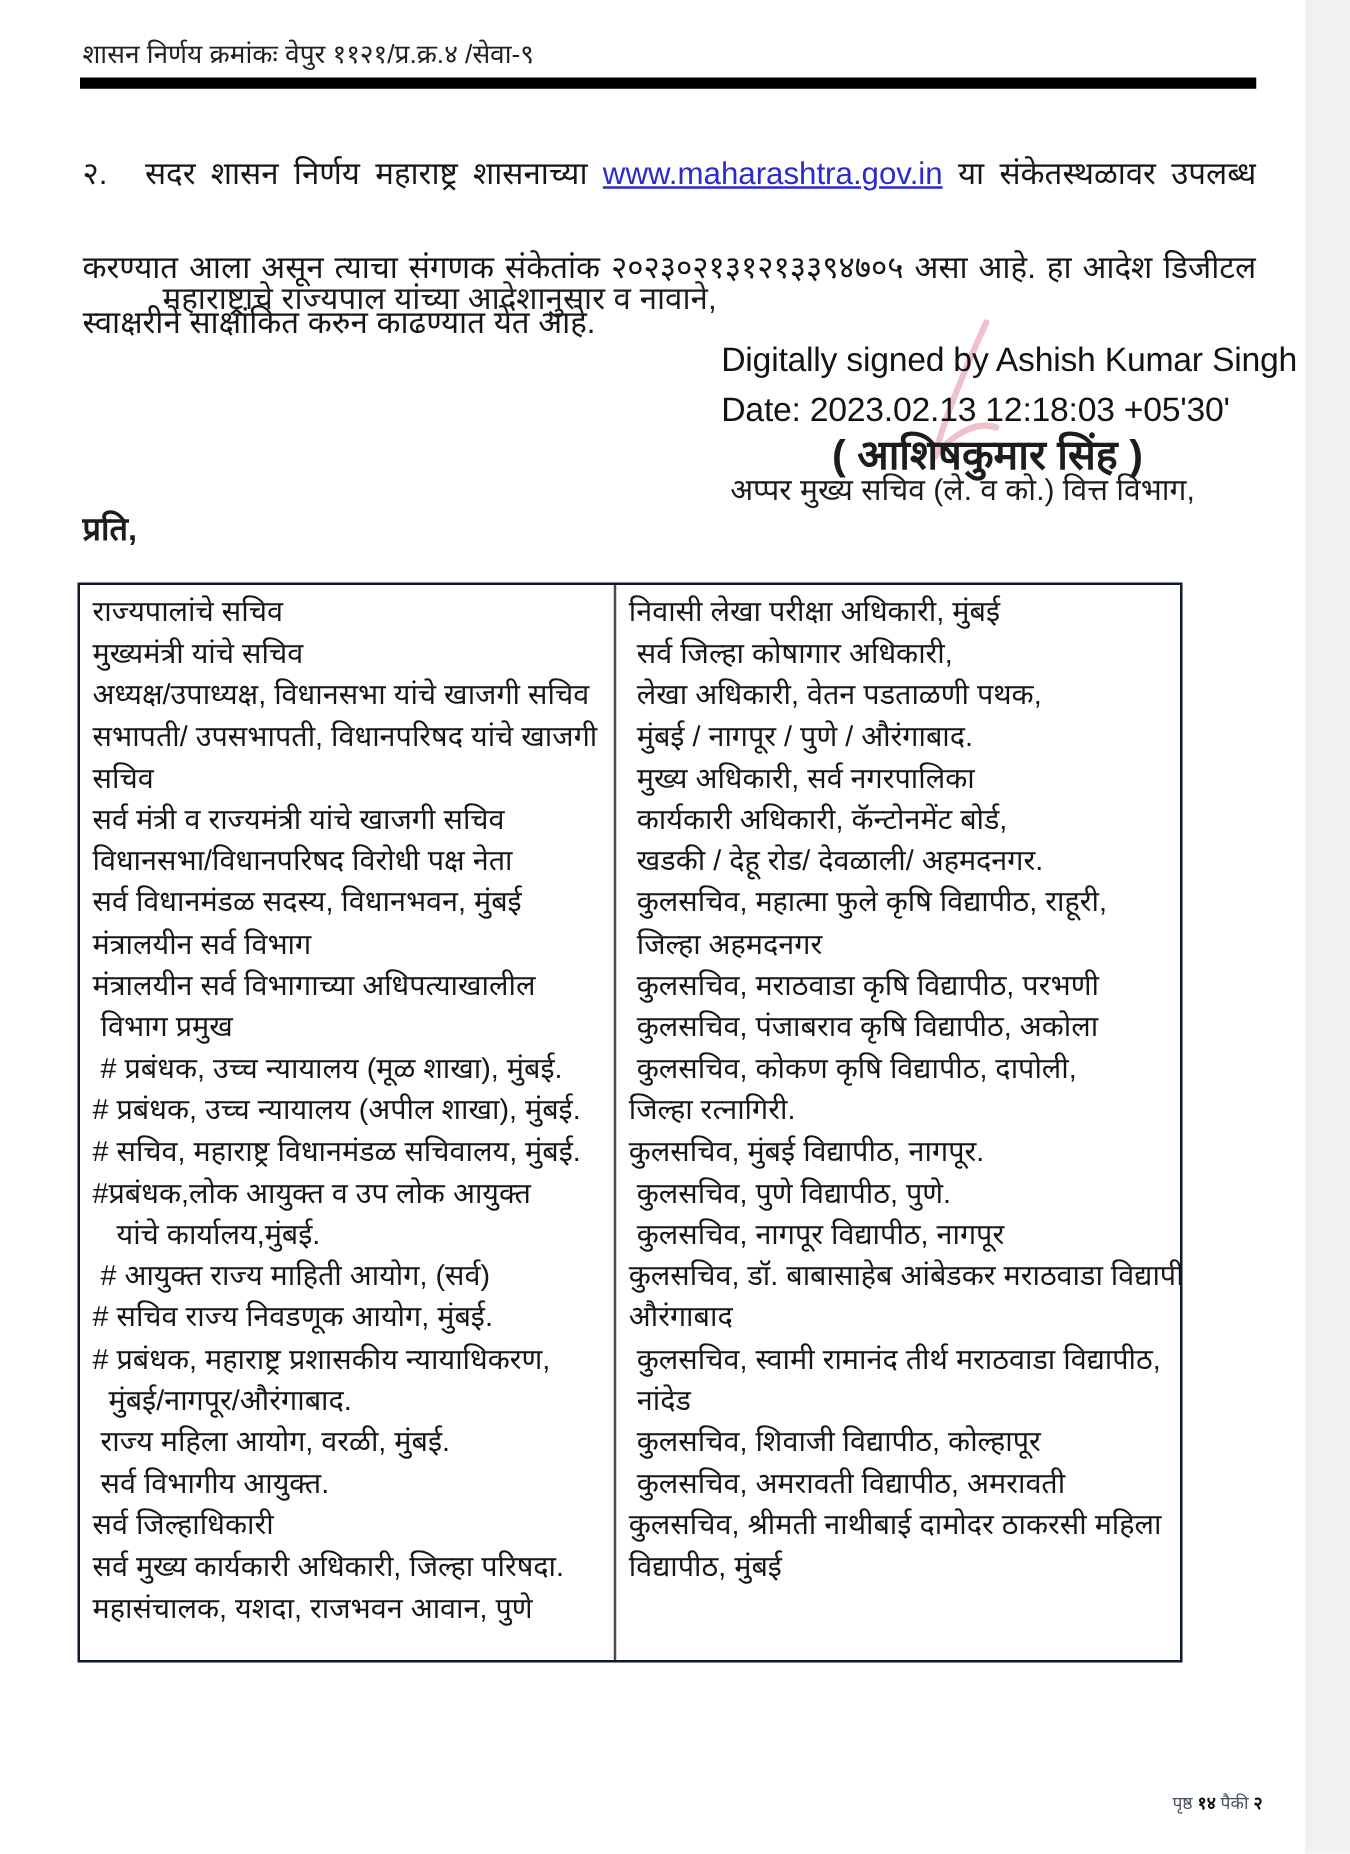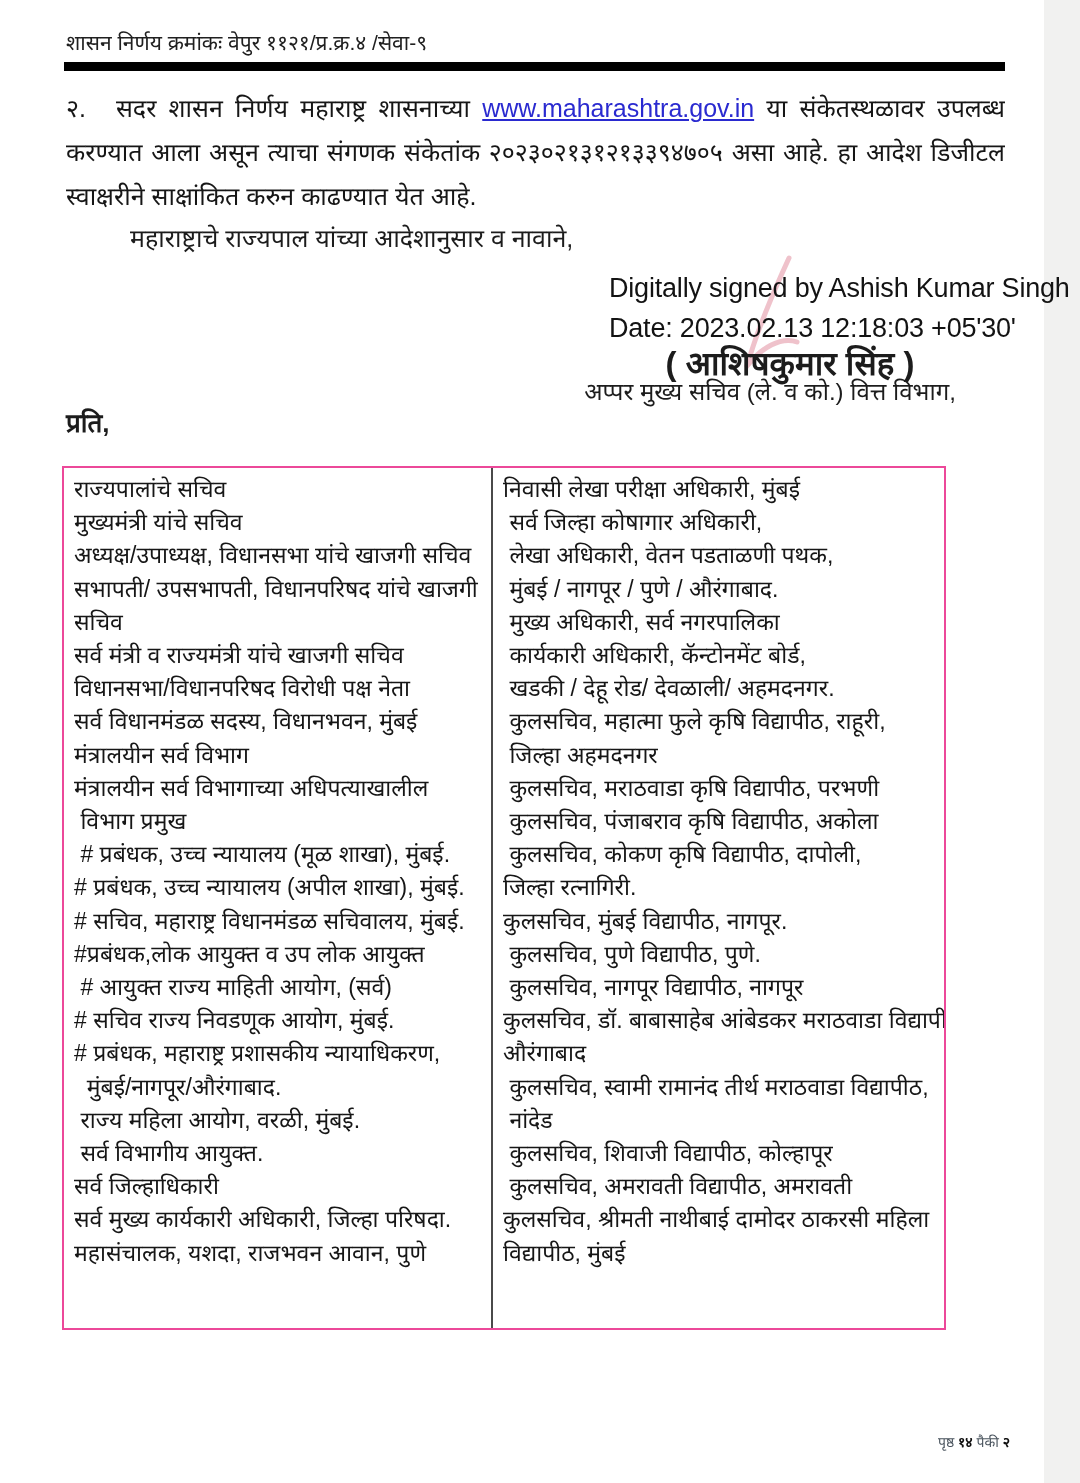--- a/index.html
+++ b/index.html
@@ -7,35 +7,35 @@
   body { width: 1080px; height: 1483px; position: relative; overflow: hidden;
          font-family: "Liberation Sans", "DejaVu Sans", sans-serif; color: #1c1c1c; }
   .page { position: absolute; inset: 0; background: #ffffff; border-radius: 23px; }
   .gray-strip { position: absolute; top: 0; right: 0; width: 36px; height: 100%;
                 background: #f1f1f0; }
   .ref { position: absolute; left: 66px; top: 28px; font-size: 21px; color: #202020; }
   .rule { position: absolute; left: 64px; top: 62px; width: 941px; height: 9px;
           background: #000; }
   .para { position: absolute; left: 66px; top: 86px; width: 939px;
           font-size: 25px; line-height: 44px; color: #161616; }
-  .jline { text-align: justify; text-align-last: justify; white-space: normal; height: 44px; overflow: hidden; }
+  .jline { text-align: justify; text-align-last: justify; white-space: normal; height: 44px; overflow: hidden; margin-top: 31px; }
   .plainline { text-align: left; height: 44px; overflow: hidden; }
   .tab { display: inline-block; width: 30px; }
   a.link { color: #2a2ad0; text-decoration: underline; cursor: pointer; }
   .by-order { position: absolute; left: 130px; top: 220px; font-size: 25px; }
   .sig-flourish { position: absolute; left: 737px; top: 254px; width: 90px; height: 122px; z-index: 1; }
-  .sig-en { position: absolute; left: 609px; top: 268px; font-size: 27px; line-height: 40px;
+  .sig-en { position: absolute; left: 577px; top: 268px; font-size: 27px; line-height: 40px;
             font-weight: 500; letter-spacing: -0.2px; color: #131313; z-index: 2; }
   .sig-name { position: absolute; left: 620px; top: 340px; width: 340px; text-align: center;
               font-weight: bold; font-size: 33px; z-index: 2; }
   .sig-desig { position: absolute; left: 560px; top: 374px; width: 420px; text-align: center;
                font-size: 24px; }
   .prati { position: absolute; left: 66px; top: 404px; font-size: 26px; font-weight: bold; }
   .recip-table { position: absolute; left: 62px; top: 466px; width: 884px; height: 864px;
-                 border: 2px solid #ec4899; display: flex; background: #fff; }
+                 border: 2px solid #0f172a; display: flex; background: #fff; }
   .recip-col { padding: 5px 6px 0 10px; overflow: hidden; }
   .recip-col.left  { width: 427px; }
   .recip-col.right { flex: 1; border-left: 2px solid #4a4a4a; }
   .recip-col .rline { font-size: 23px; line-height: 33.2px; white-space: pre; color: #161616; }
   .footer { position: absolute; right: 70px; top: 1432px; font-size: 14px; color: #49535d; }
   .footer b { color: #0e0e0e; font-weight: bold; }
 </style>
 </head>
 <body>
 
@@ -79,20 +79,21 @@
         <div class="rline">सर्व मंत्री व राज्यमंत्री यांचे खाजगी सचिव</div>
         <div class="rline">विधानसभा/विधानपरिषद विरोधी पक्ष नेता</div>
         <div class="rline">सर्व विधानमंडळ सदस्य, विधानभवन, मुंबई</div>
         <div class="rline">मंत्रालयीन सर्व विभाग</div>
         <div class="rline">मंत्रालयीन सर्व विभागाच्या अधिपत्याखालील</div>
         <div class="rline"> विभाग प्रमुख</div>
         <div class="rline"> # प्रबंधक, उच्च न्यायालय (मूळ शाखा), मुंबई.</div>
         <div class="rline"># प्रबंधक, उच्च न्यायालय (अपील शाखा), मुंबई.</div>
         <div class="rline"># सचिव, महाराष्ट्र विधानमंडळ सचिवालय, मुंबई.</div>
         <div class="rline">#प्रबंधक,लोक आयुक्त व उप लोक आयुक्त</div>
+        <div class="rline">   यांचे कार्यालय,मुंबई.</div>
         <div class="rline"> # आयुक्त राज्य माहिती आयोग, (सर्व)</div>
         <div class="rline"># सचिव राज्य निवडणूक आयोग, मुंबई.</div>
         <div class="rline"># प्रबंधक, महाराष्ट्र प्रशासकीय न्यायाधिकरण,</div>
         <div class="rline">  मुंबई/नागपूर/औरंगाबाद.</div>
         <div class="rline"> राज्य महिला आयोग, वरळी, मुंबई.</div>
         <div class="rline"> सर्व विभागीय आयुक्त.</div>
         <div class="rline">सर्व जिल्हाधिकारी</div>
         <div class="rline">सर्व मुख्य कार्यकारी अधिकारी, जिल्हा परिषदा.</div>
         <div class="rline">महासंचालक, यशदा, राजभवन आवान, पुणे</div>
       </div>

